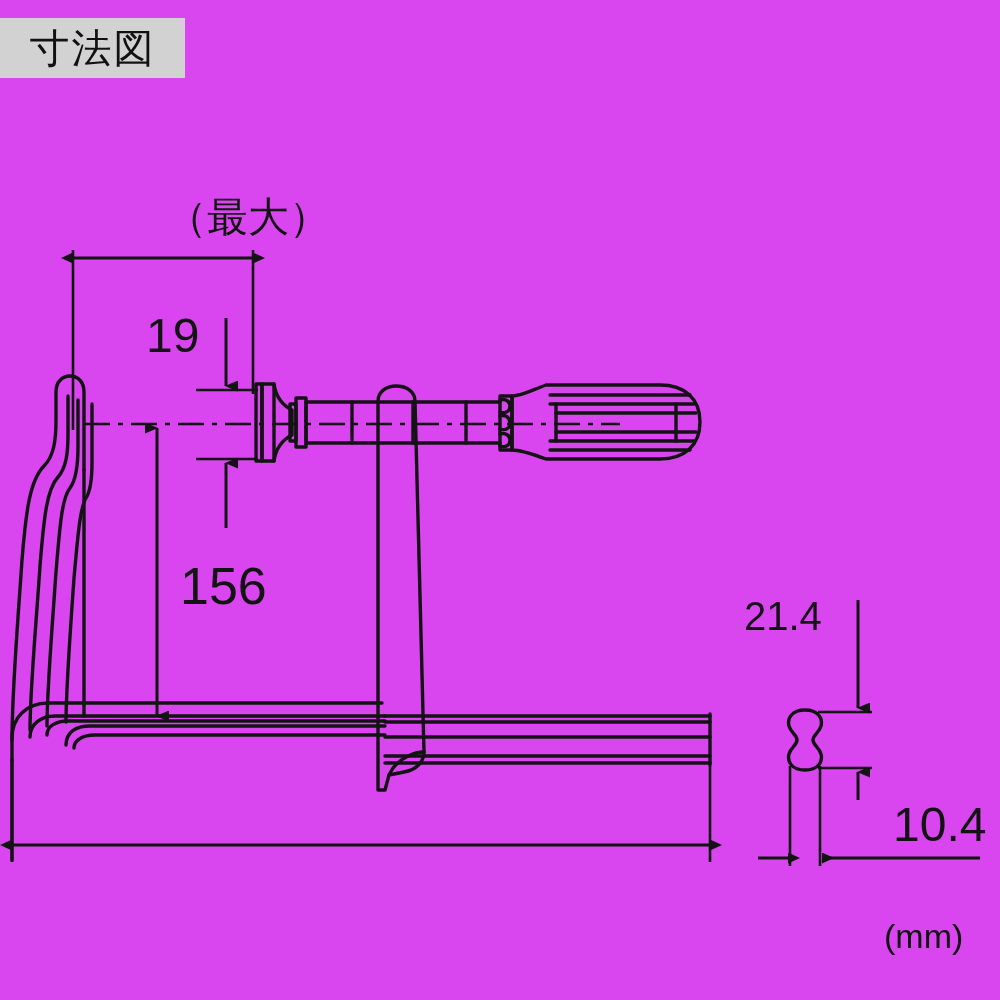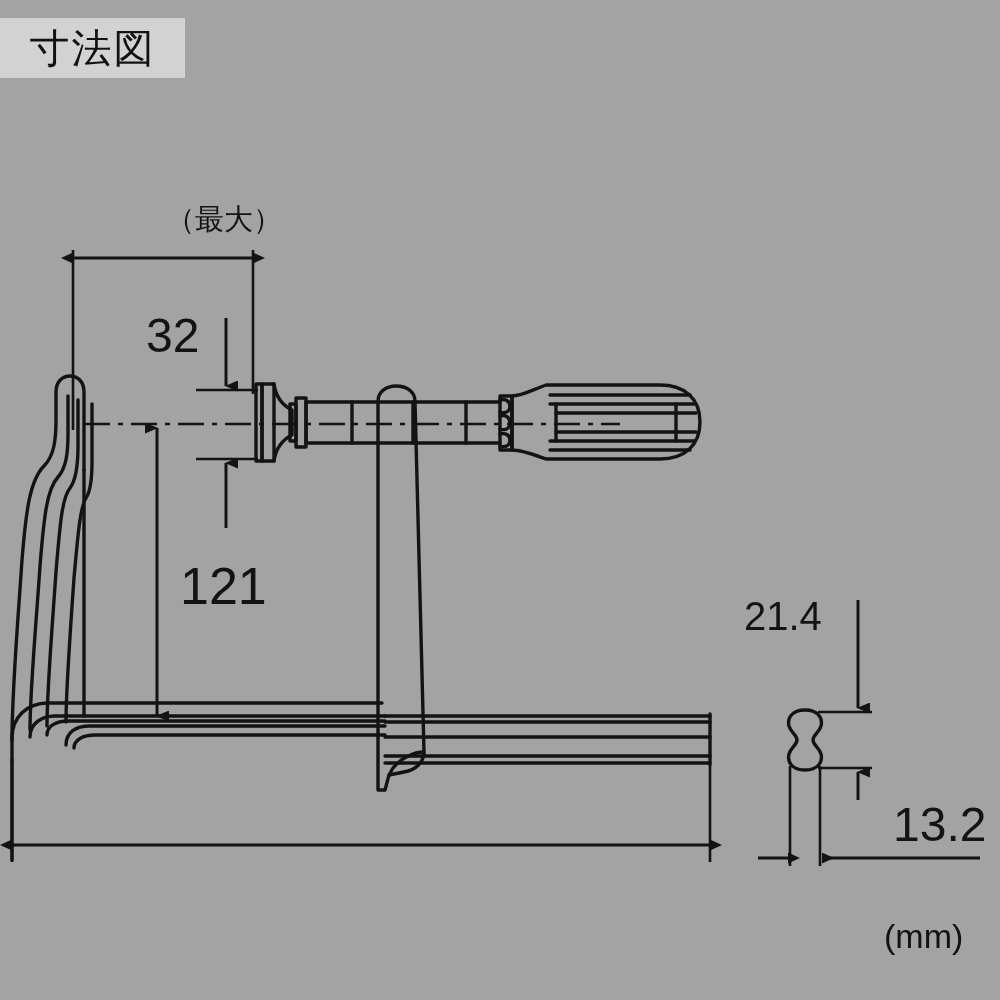--- a/index.html
+++ b/index.html
@@ -7,21 +7,21 @@
     padding: 0;
     background: #ffffff;
   }
   body {
     font-family: "Liberation Sans", sans-serif;
   }
   #page {
     position: relative;
     width: 1000px;
     height: 1000px;
-    background: #a3a3a3;
+    background: #d946ef;
     overflow: hidden;
   }
   #header-badge {
     position: absolute;
     left: 0px;
     top: 18px;
     width: 185px;
     height: 60px;
     background: #d2d2d2;
     display: flex;
@@ -43,21 +43,21 @@
     height: 1000px;
   }
   .lbl {
     position: absolute;
     font-family: "Liberation Sans", sans-serif;
     color: #131313;
     white-space: nowrap;
     line-height: 1;
   }
   .lbl-250 { left: 72px;  top: 188px; font-size: 52px; }
-  .lbl-250-sub { left: 166px; top: 205px; font-size: 29px; text-align: center; }
+  .lbl-250-sub { left: 166px; top: 197px; font-size: 41px; text-align: center; }
   .lbl-32  { left: 146px; top: 312px; font-size: 48px; }
   .lbl-121 { left: 180px; top: 560px; font-size: 52px; }
   .lbl-330 { left: 311px; top: 858px; font-size: 52px; }
   .lbl-214 { left: 744px; top: 596px; font-size: 40px; }
   .lbl-104 { left: 893px; top: 801px; font-size: 48px; }
   .lbl-mm  { left: 884px; top: 919px; font-size: 34px; }
 </style>
 </head>
 <body>
 
@@ -225,19 +225,19 @@
 
     <g stroke="#131313" stroke-width="2.6" fill="none">
       <path d="M 790,766 L 790,866"></path>
       <path d="M 820,766 L 820,866"></path>
       <path d="M 758,858 L 788,858" stroke-width="3" marker-end="url(#arrR)"></path>
       <path d="M 980,858 L 822,858" stroke-width="3" marker-end="url(#arrL)"></path>
     </g>
   </svg>
 
   <div class="lbl lbl-250-sub">（最大）</div>
-  <div class="lbl lbl-32">32</div>
-  <div class="lbl lbl-121">121</div>
+  <div class="lbl lbl-32">19</div>
+  <div class="lbl lbl-121">156</div>
   <div class="lbl lbl-214">21.4</div>
-  <div class="lbl lbl-104">13.2</div>
+  <div class="lbl lbl-104">10.4</div>
   <div class="lbl lbl-mm">(mm)</div>
 
 </div>
 
 </body></html>

